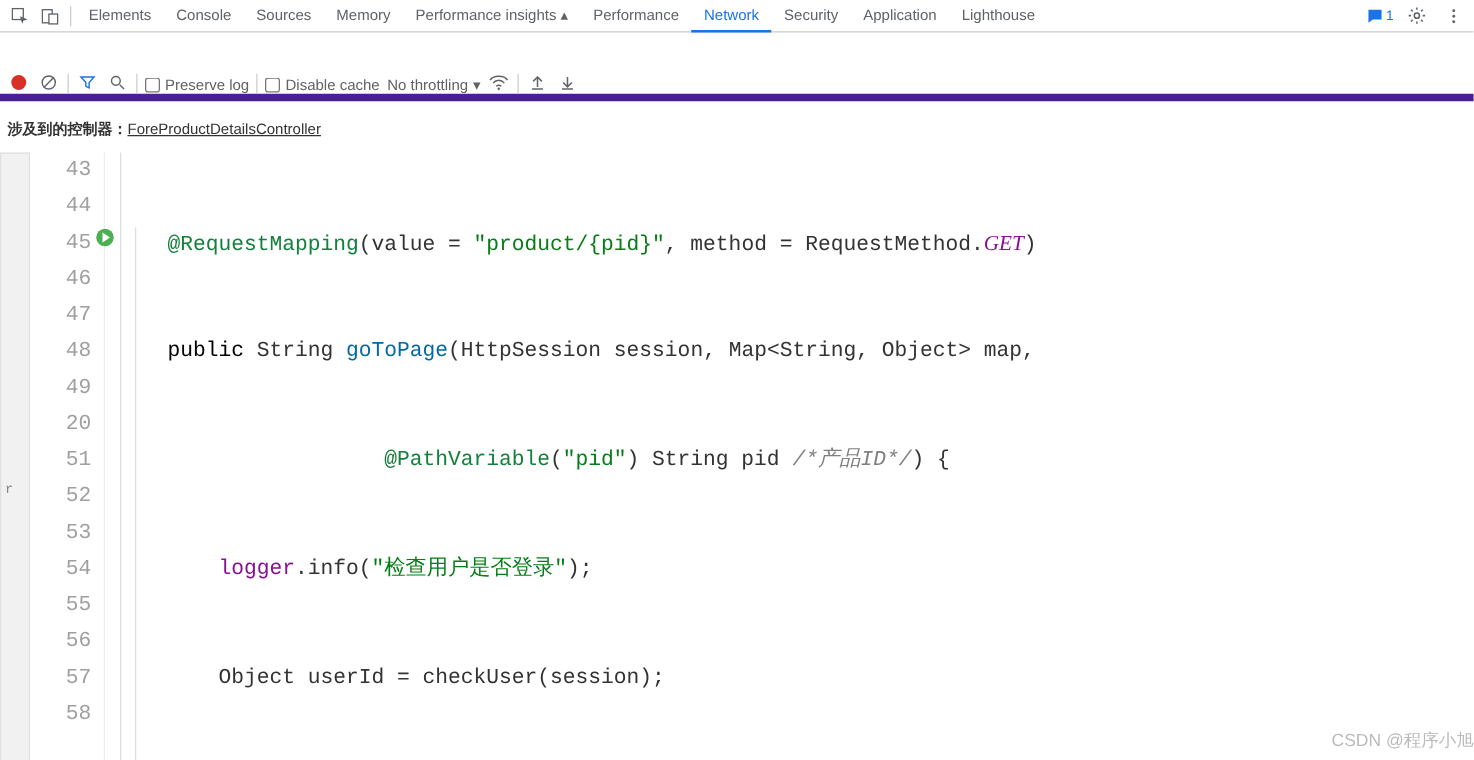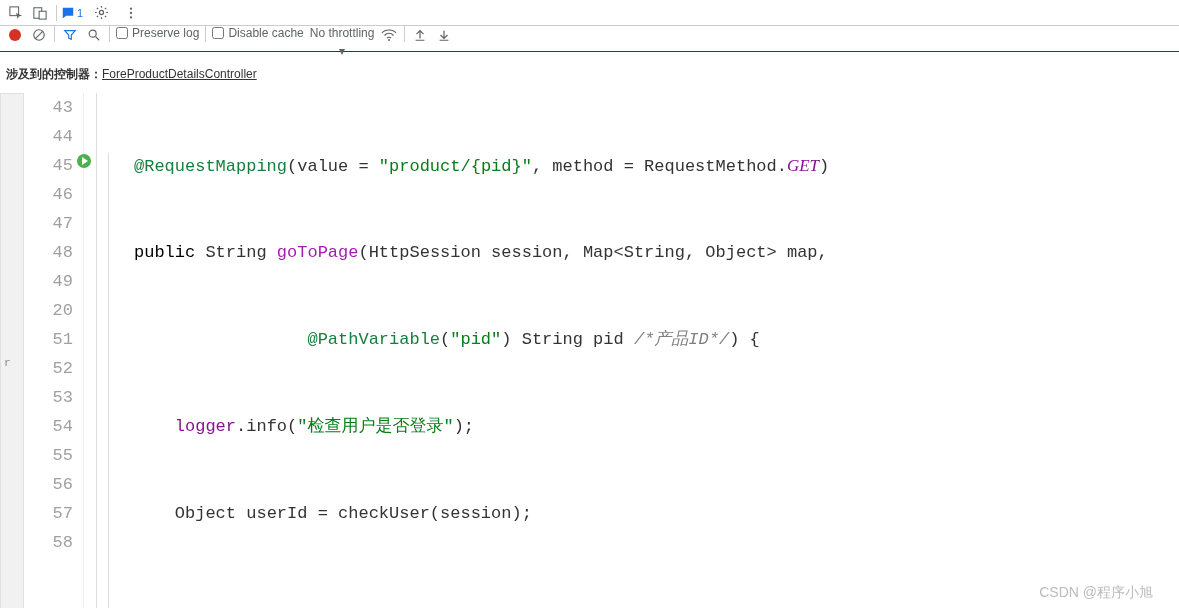--- a/index.html
+++ b/index.html
@@ -6,27 +6,27 @@
 body { font-family: "Segoe UI", Arial, sans-serif; font-size: 12px; color: #333; background: #fff; width: 1179px; }
 .devtools-header { display: flex; align-items: center; height: 26px; border-bottom: 1px solid #ccc; padding: 0 4px; }
 .devtools-header .icon-btn { width: 24px; height: 24px; display: flex; align-items: center; justify-content: center; color: #5f6368; cursor: pointer; }
 .devtools-header .sep { width: 1px; height: 16px; background: #ccc; margin: 0 4px; }
 .tabs { display: flex; flex: 1; }
 .tab { padding: 5px 10px; color: #5f6368; cursor: pointer; }
 .tab.active { color: #1a73e8; border-bottom: 2px solid #1a73e8; }
 .header-right { display: flex; align-items: center; gap: 6px; }
 .badge { display: flex; align-items: center; gap: 2px; color: #1a73e8; font-size: 11px; }
 
-.network-toolbar { display: flex; align-items: flex-start; height: 26px; border-bottom: 1px solid #4c1d95; padding: 0 6px; gap: 6px; color: #5f6368; }
+.network-toolbar { display: flex; align-items: flex-end; height: 26px; border-bottom: 6px solid #4c1d95; padding: 0 6px; gap: 6px; color: #5f6368; margin-top: 29px; }
 .network-toolbar .sep { width: 1px; height: 16px; background: #ccc; }
 .rec-dot { width: 12px; height: 12px; border-radius: 50%; background: #d93025; }
 .tb-icon { width: 18px; height: 18px; display: flex; align-items: center; justify-content: center; cursor: pointer; }
 .chk { display: flex; align-items: center; gap: 4px; font-size: 12px; }
 .chk input { width: 12px; height: 12px; }
-.throttle { display: flex; align-items: center; gap: 4px; flex-direction: column; }
+.throttle { display: flex; align-items: center; gap: 4px; }
 
 .page-title { padding: 14px 6px 10px 6px; font-size: 12px; font-weight: 700; }
 .page-title .ctrl { font-weight: 400; text-decoration: underline; }
 
 .code-area { display: flex; font-family: Consolas, "Courier New", monospace; font-size: 17px; line-height: 29px; background: #fff; }
 .stub { width: 24px; background: #f1f1f1; border: 1px solid #e0e0e0; position: relative; }
 .stub .r { position: absolute; left: 3px; top: 255px; font-size: 11px; color: #888; }
 .gutter { width: 60px; text-align: right; color: #a0a0a0; padding-right: 10px; user-select: none; border-right: 1px solid #eee; position: relative; }
 .gutter-line { height: 29px; }
 .gutter .run-icon { position: absolute; left: 52px; top: 60px; width: 16px; height: 16px; }
@@ -34,42 +34,54 @@
 .fold-line { position: absolute; left: 12px; top: 0; bottom: 0; width: 1px; background: #ddd; }
 .fold-line2 { position: absolute; left: 24px; top: 60px; bottom: 0; width: 1px; background: #ddd; }
 .code-col { flex: 1; white-space: pre; }
 .code-row { height: 29px; }
 
 .c-comment { color: #808080; font-style: italic; }
 .c-anno { color: #15803d; }
 .c-kw { color: #000000; }
 .c-str { color: #067d17; }
 .c-field { color: #871094; }
-.c-mcall { color: #a21caf; }
+.c-mcall { color: #0369a1; }
 .c-static { font-style: italic; font-family: Liberation Serif, serif; }
 
-.watermark { position: fixed; right: 26px; bottom: 6px; color: #bbb; font-size: 14px; font-family: sans-serif; }
+.watermark { position: fixed; right: 0; bottom: 6px; color: #bbb; font-size: 14px; font-family: sans-serif; }
 </style>
 </head>
 <body>
 
 <div class="devtools-header">
   <div class="icon-btn">
     <svg width="14" height="14" viewBox="0 0 16 16">
         <rect x="1" y="1" width="10" height="10" fill="none" stroke="#5f6368" stroke-width="1.2"></rect>
         <path d="M8 8 L15 11 L11 12 L10 15 Z" fill="#5f6368"></path>
       </svg>
   </div>
   <div class="icon-btn">
     <svg width="14" height="14" viewBox="0 0 16 16">
         <rect x="1" y="2" width="9" height="12" fill="none" stroke="#5f6368" stroke-width="1.2"></rect>
         <rect x="7" y="6" width="8" height="9" fill="#fff" stroke="#5f6368" stroke-width="1.2"></rect>
       </svg>
   </div>
   <div class="sep"></div>
+  <div class="tabs">
+    <div class="tab">Elements</div>
+    <div class="tab">Console</div>
+    <div class="tab">Sources</div>
+    <div class="tab">Memory</div>
+    <div class="tab">Performance insights ▴</div>
+    <div class="tab">Performance</div>
+    <div class="tab active">Network</div>
+    <div class="tab">Security</div>
+    <div class="tab">Application</div>
+    <div class="tab">Lighthouse</div>
+  </div>
   <div class="header-right">
     <div class="badge">
       <svg width="14" height="14" viewBox="0 0 16 16">
           <path d="M2 2 h12 v9 h-8 l-4 3 z" fill="#1a73e8"></path>
         </svg>
       <span>1</span>
     </div>
     <div class="icon-btn">
       <svg width="15" height="15" viewBox="0 0 16 16">
           <circle cx="8" cy="8" r="2.2" fill="none" stroke="#5f6368" stroke-width="1.3"></circle>

